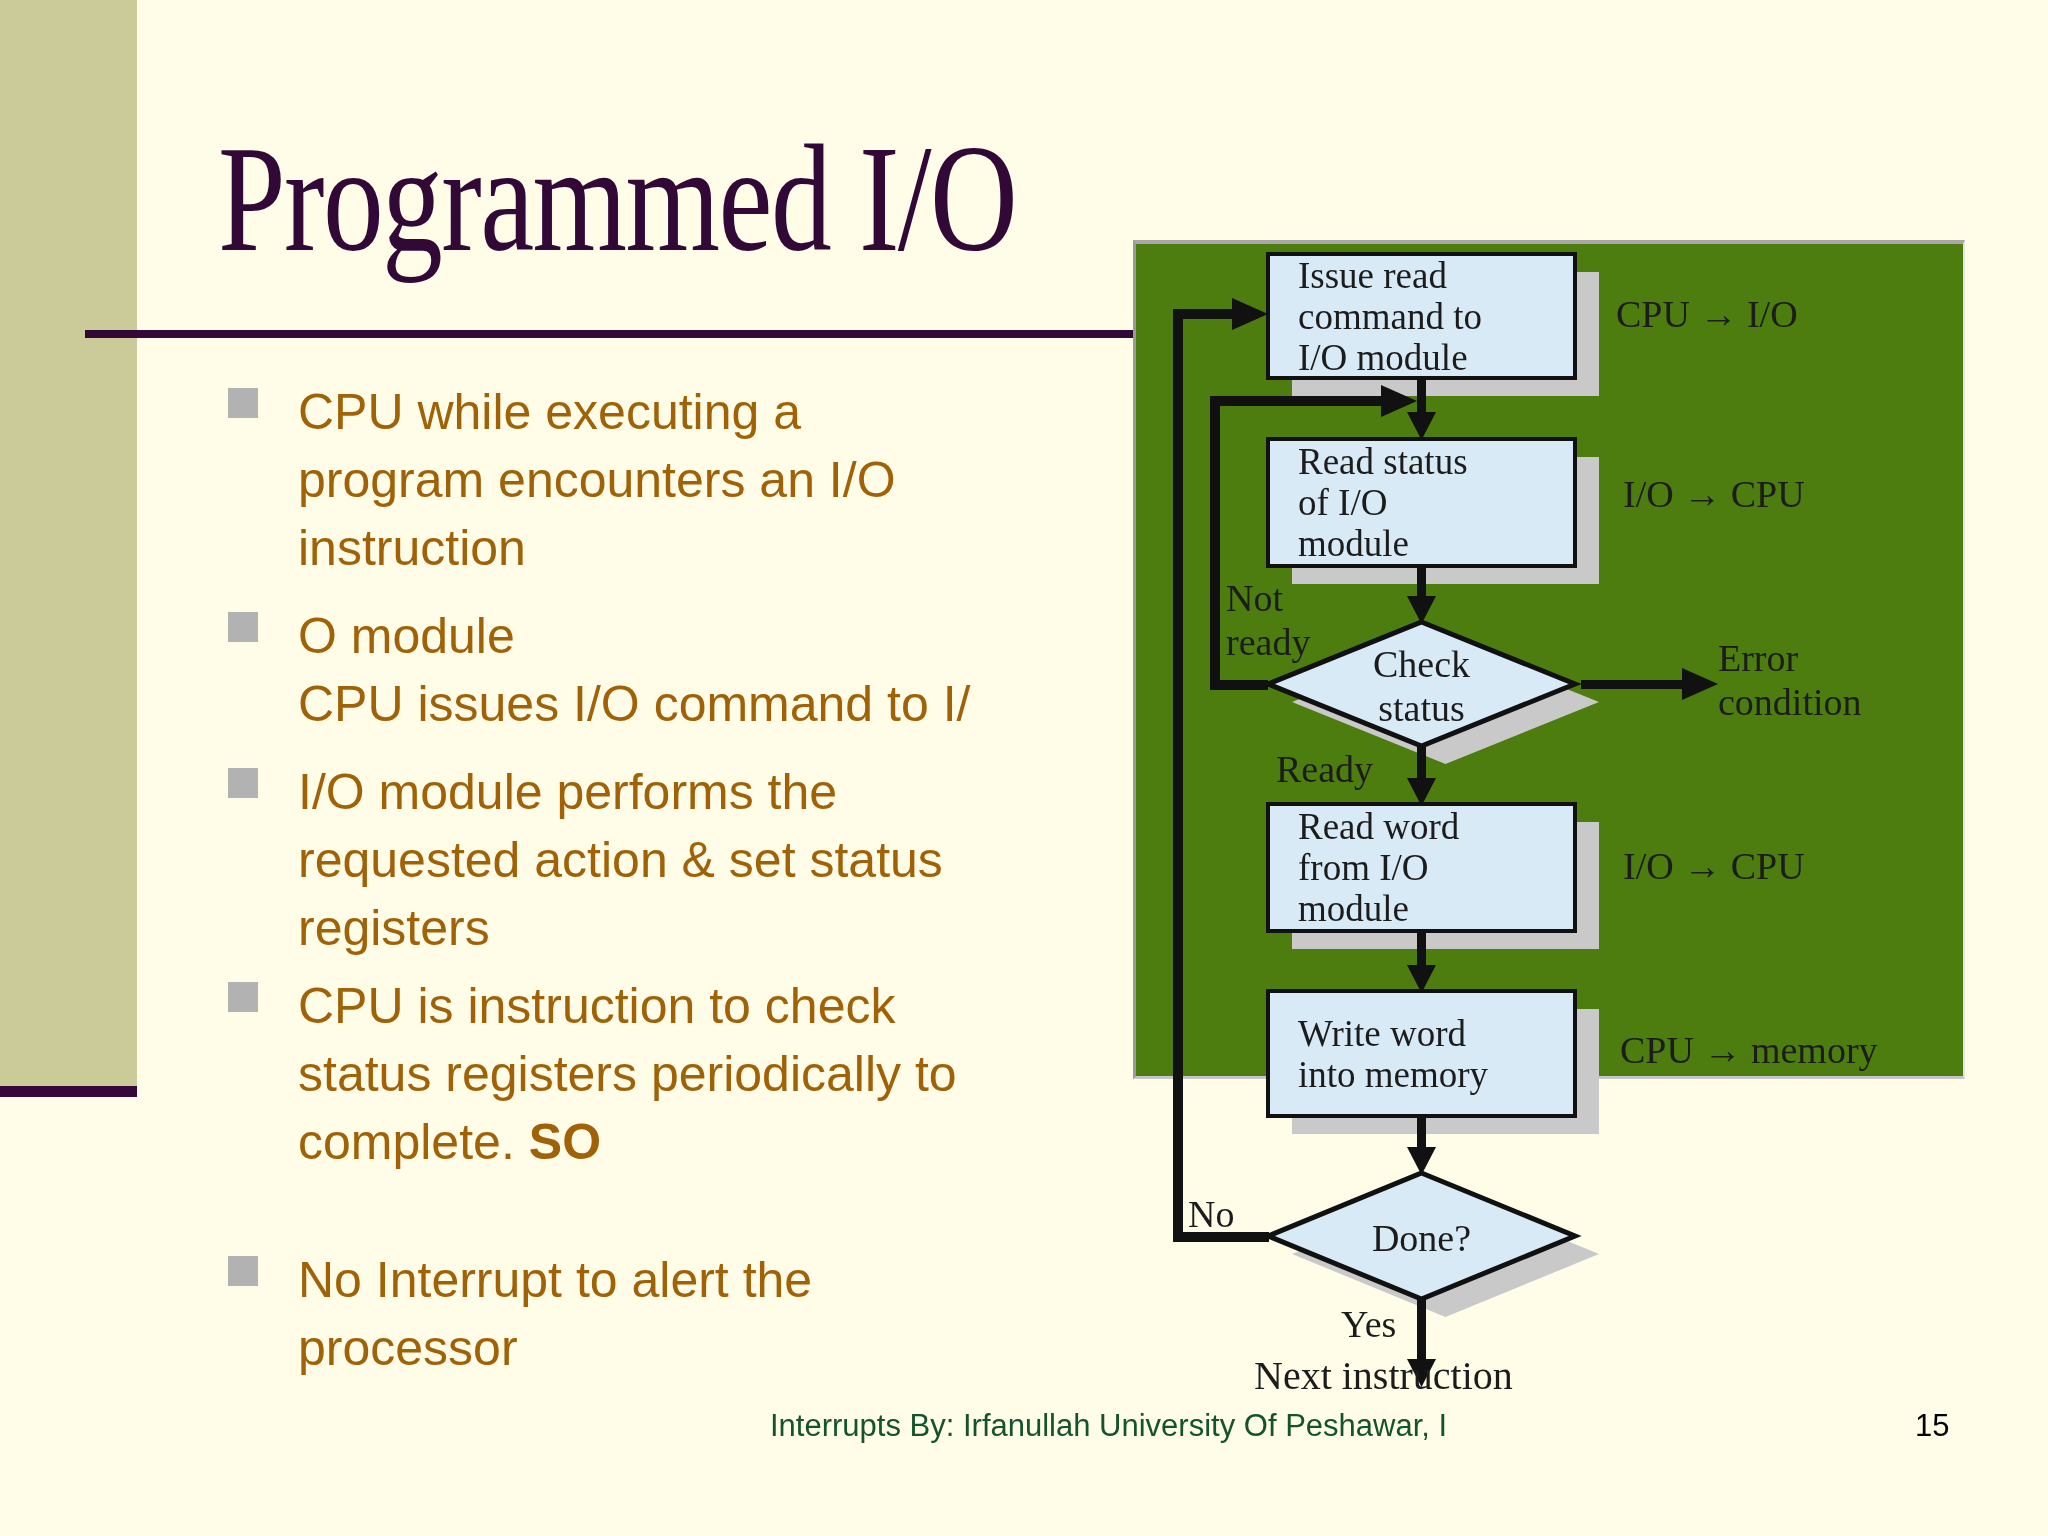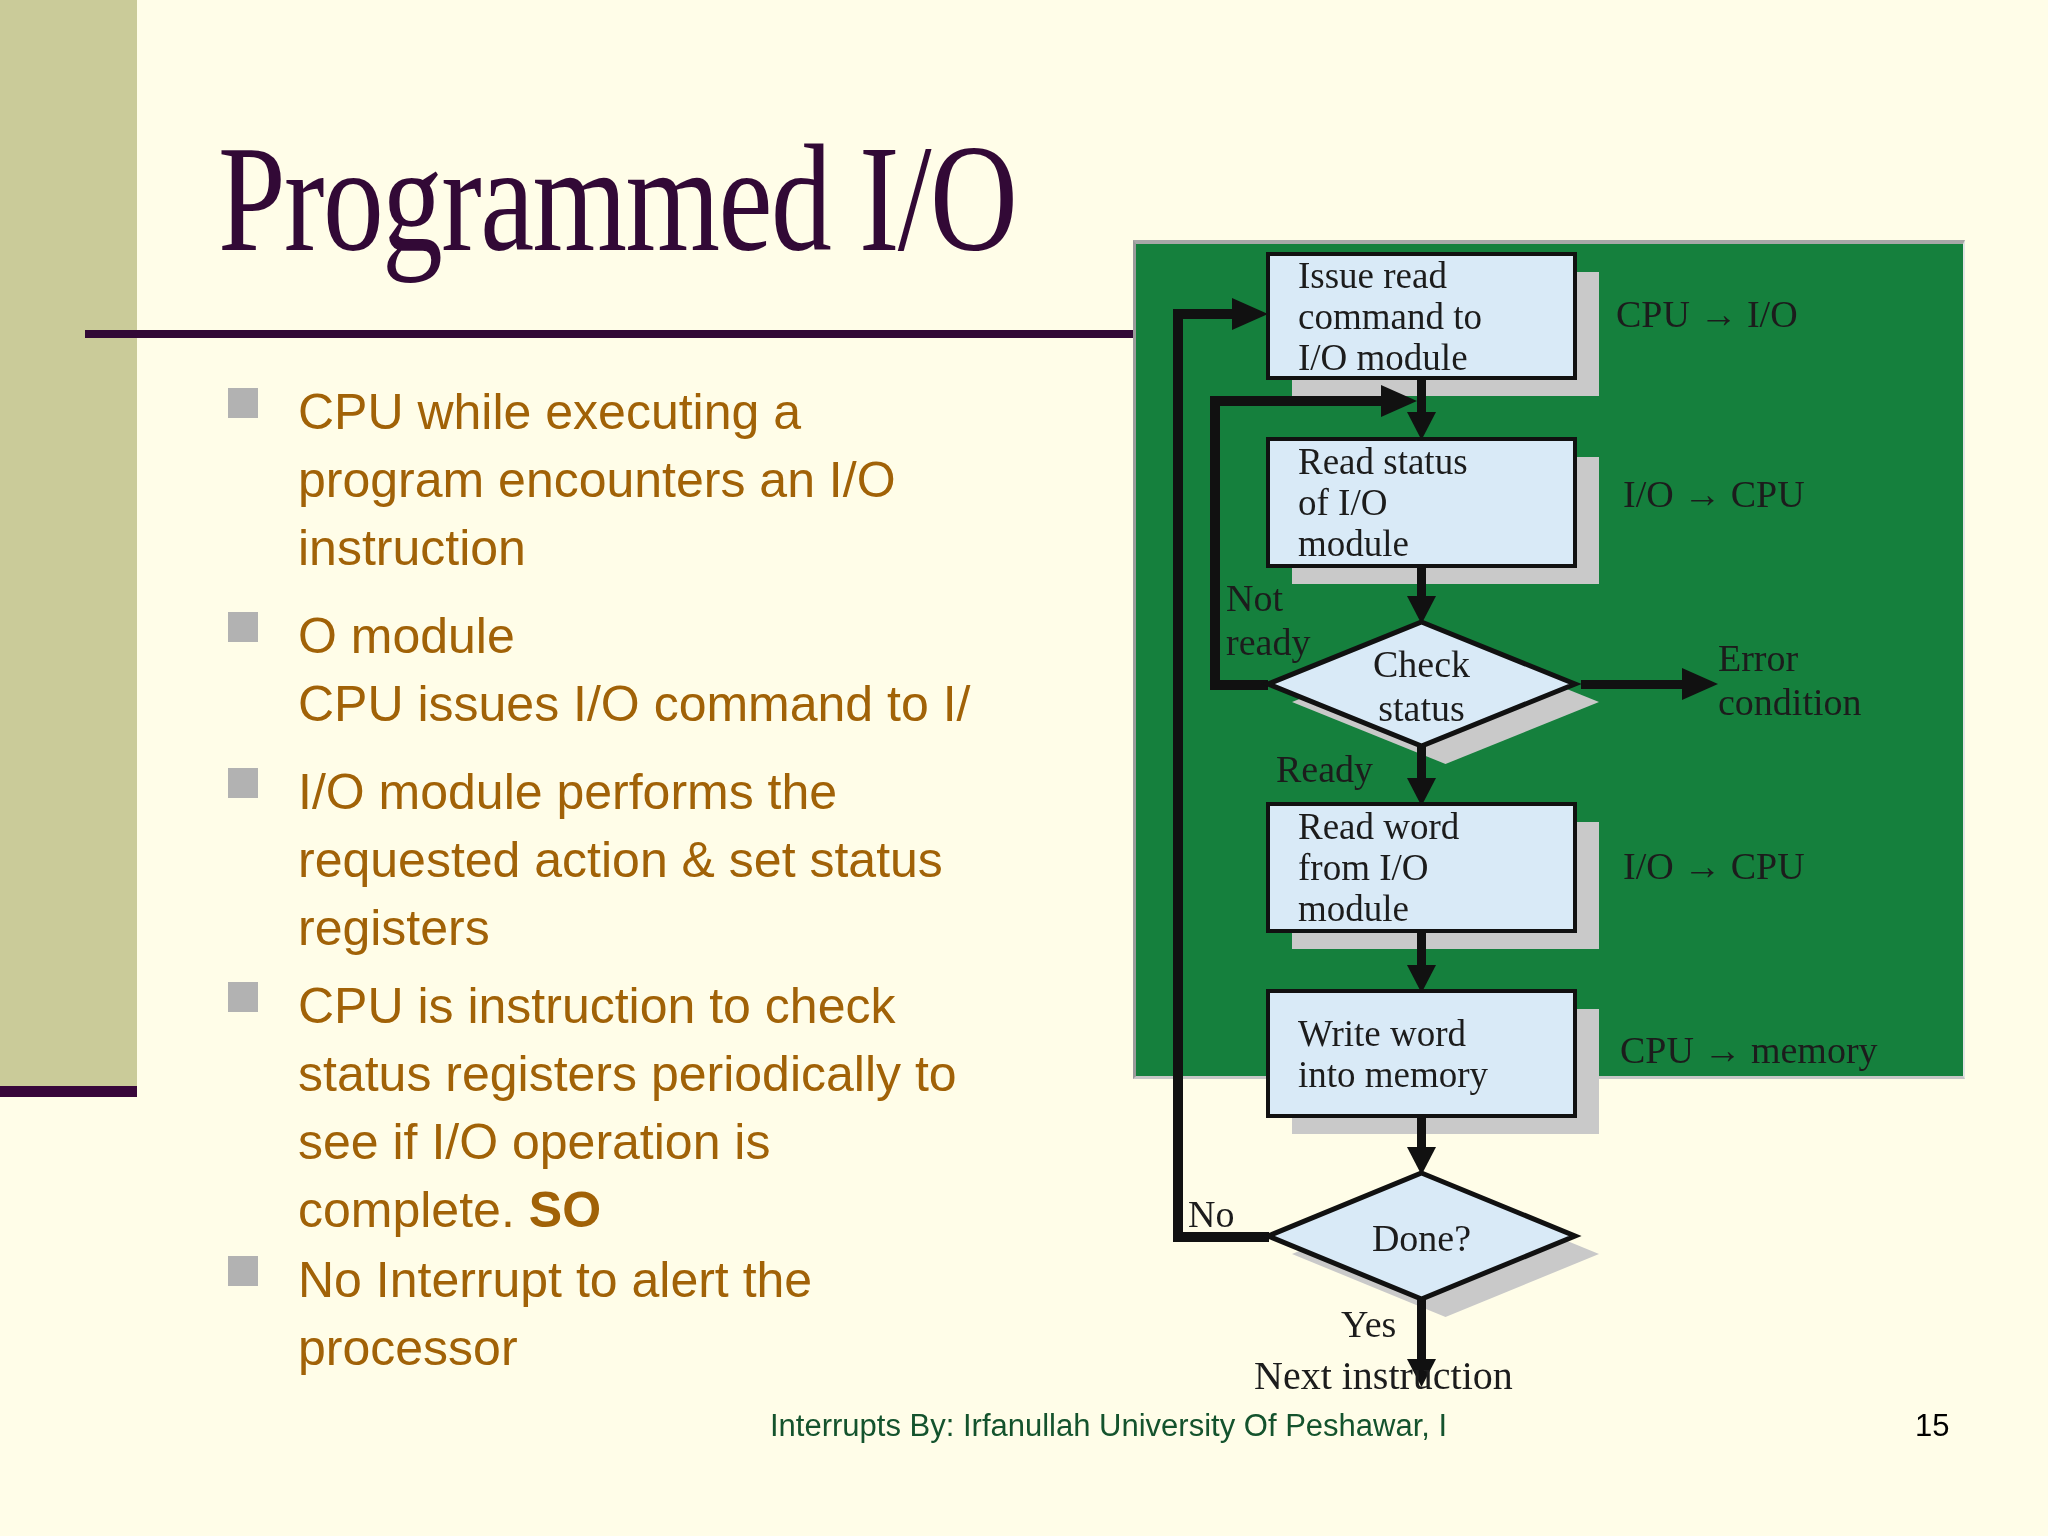--- a/index.html
+++ b/index.html
@@ -16,21 +16,21 @@
          color:#320936;white-space:nowrap;transform:scaleX(.8);transform-origin:left top;
          letter-spacing:-2px;}
   #title-rule{left:85px;top:330px;width:1048px;height:8px;background:#320936;}
 
   
   .bullet{position:absolute;left:298px;font-size:50px;line-height:68px;color:#a16207;white-space:nowrap;}
   .marker{position:absolute;left:228px;width:30px;height:30px;background:#b2b2b2;}
   .bullet b{font-weight:bold;margin-left:14px;}
 
   
-  #panel{left:1133px;top:240px;width:832px;height:839px;background:#15803d;
+  #panel{left:1133px;top:240px;width:832px;height:839px;background:#4d7c0f;
          border-top:4px solid #a8a8a8;border-left:3px solid #9a9a9a;
          border-bottom:3px solid #c6c6c6;border-right:2px solid #e4e4e4;box-sizing:border-box;}
   #flow-svg{position:absolute;left:0;top:0;}
   .fc-text{position:absolute;font-family:"Liberation Serif",serif;color:#1c1c1c;white-space:nowrap;}
   .fc-box-text{font-size:37px;line-height:41px;display:flex;flex-direction:column;justify-content:center;
                padding-left:30px;box-sizing:border-box;}
   .fc-label{font-size:38px;line-height:44px;}
   .fc-center{text-align:center;display:block;}
 
   
@@ -65,21 +65,20 @@
   <div class="bullet" style="top:758px">
     <div>I/O module performs the</div>
     <div>requested action &amp; set status</div>
     <div>registers</div>
   </div>
 
   <div class="marker" style="top:982px"></div>
   <div class="bullet" style="top:972px">
     <div>CPU is instruction to check</div>
     <div>status registers periodically to</div>
-    <div>see if I/O operation is</div>
     <div><span>complete.</span><b>SO</b></div>
   </div>
 
   <div class="marker" style="top:1256px"></div>
   <div class="bullet" style="top:1246px">
     <div>No Interrupt to alert the</div>
     <div>processor</div>
   </div>
 
   <div class="abs" id="panel">

